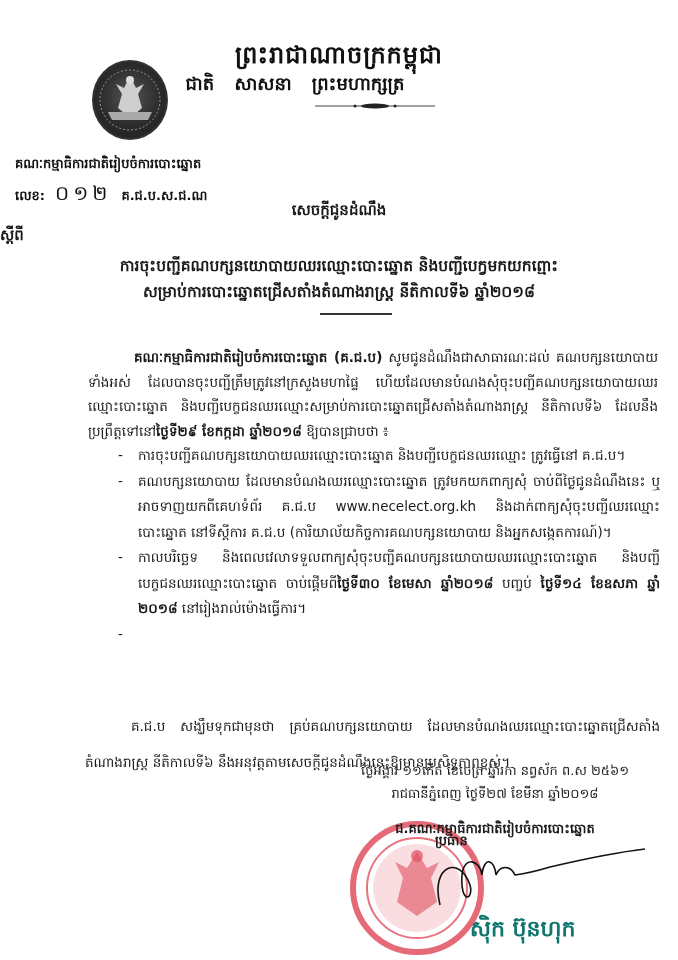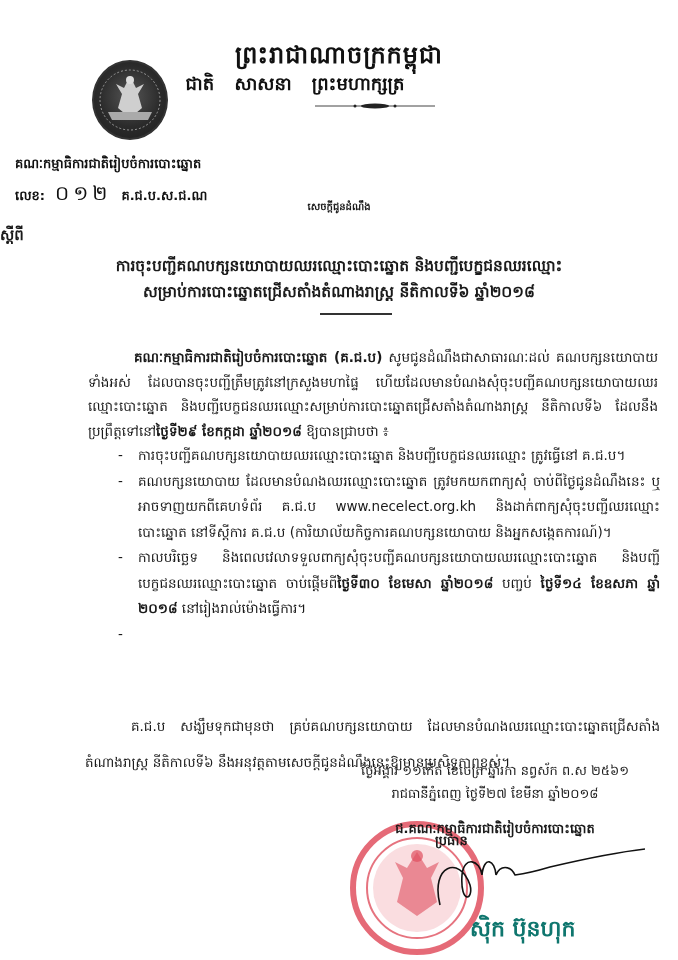--- a/index.html
+++ b/index.html
@@ -9,21 +9,21 @@
     }
     .abs { position: absolute; }
     .kingdom { left: 0; width: 678px; top: 40px; text-align: center; font-size: 24px; font-weight: bold; letter-spacing: 1px; color: #111; }
     .motto { left: 0; width: 590px; top: 72px; text-align: center; font-size: 18px; font-weight: bold; color: #111; word-spacing: 14px; }
     .ornament { left: 315px; top: 103px; width: 120px; height: 6px; }
     .emblem { left: 92px; top: 60px; width: 72px; height: 76px; border-radius: 50%; background: radial-gradient(circle at 50% 45%, #555 0%, #2b2b2b 55%, #1c1c1c 100%); border: 2px solid #333; }
     .emblem svg { position: absolute; left: 0; top: 0; }
     .org-line { left: 15px; top: 155px; font-size: 13px; font-weight: bold; color: #111; }
     .ref-line { left: 15px; top: 180px; font-size: 13px; font-weight: bold; color: #111; display: flex; align-items: baseline; gap: 10px; }
     .ref-no { font-family: "DejaVu Serif", serif; font-weight: normal; font-size: 20px; letter-spacing: 4px; }
-    .title1 { left: 0; width: 678px; top: 200px; text-align: center; font-size: 10px; font-weight: bold; }
+    .title1 { left: 0; width: 678px; top: 200px; text-align: center; font-size: 15px; font-weight: bold; }
     .title2 { left: 0; width: 678px; top: 225px; text-align: left; font-size: 15px; font-weight: bold; }
     .subject1 { left: 0; width: 678px; top: 256px; text-align: center; font-size: 15.5px; font-weight: bold; }
     .subject2 { left: 0; width: 678px; top: 282px; text-align: center; font-size: 15.5px; font-weight: bold; }
     .sep { left: 320px; top: 313px; width: 72px; height: 2px; background: #333; }
     .body-p { left: 88px; width: 570px; top: 345px; font-size: 13.5px; line-height: 24.5px; text-align: justify; }
     .body-p .lead { font-weight: bold; }
     .body-p .indent { display: inline-block; width: 46px; }
     .bullets { left: 118px; width: 542px; top: 443px; font-size: 13.5px; line-height: 25.5px; }
     .bullet { position: relative; padding-left: 20px; margin-bottom: 0; text-align: justify; }
     .bullet .dash { position: absolute; left: 0; top: 0; }
@@ -62,21 +62,21 @@
 
 <div class="abs org-line">គណៈកម្មាធិការជាតិរៀបចំការបោះឆ្នោត</div>
 <div class="abs ref-line">
   <span>លេខ:</span>
   <span class="ref-no">០១២</span>
   <span>គ.ជ.ប.ស.ជ.ណ</span>
 </div>
 
 <div class="abs title1">សេចក្តីជូនដំណឹង</div>
 <div class="abs title2">ស្តីពី</div>
-<div class="abs subject1">ការចុះបញ្ជីគណបក្សនយោបាយឈរឈ្មោះបោះឆ្នោត និងបញ្ជីបេក្ខជនឈរឈ្មោះ</div>
+<div class="abs subject1">ការចុះបញ្ជីគណបក្សនយោបាយឈរឈ្មោះបោះឆ្នោត និងបញ្ជីបេក្វមកយកព្មោះ</div>
 <div class="abs subject2">សម្រាប់ការបោះឆ្នោតជ្រើសតាំងតំណាងរាស្ត្រ នីតិកាលទី៦ ឆ្នាំ២០១៨</div>
 <div class="abs sep"></div>
 
 <div class="abs body-p">
   <span class="indent"></span><span class="lead">គណៈកម្មាធិការជាតិរៀបចំការបោះឆ្នោត (គ.ជ.ប)</span><span> សូមជូនដំណឹងជាសាធារណៈដល់ គណបក្សនយោបាយទាំងអស់ ដែលបានចុះបញ្ជីត្រឹមត្រូវនៅក្រសួងមហាផ្ទៃ ហើយដែលមានបំណងសុំចុះបញ្ជីគណបក្សនយោបាយឈរឈ្មោះបោះឆ្នោត និងបញ្ជីបេក្ខជនឈរឈ្មោះសម្រាប់ការបោះឆ្នោតជ្រើសតាំងតំណាងរាស្ត្រ នីតិកាលទី៦ ដែលនឹងប្រព្រឹត្តទៅនៅ</span><span class="b">ថ្ងៃទី២៩ ខែកក្កដា ឆ្នាំ២០១៨</span><span> ឱ្យបានជ្រាបថា ៖</span>
 </div>
 
 <div class="abs bullets">
   <div class="bullet">
     <span class="dash">-</span>

